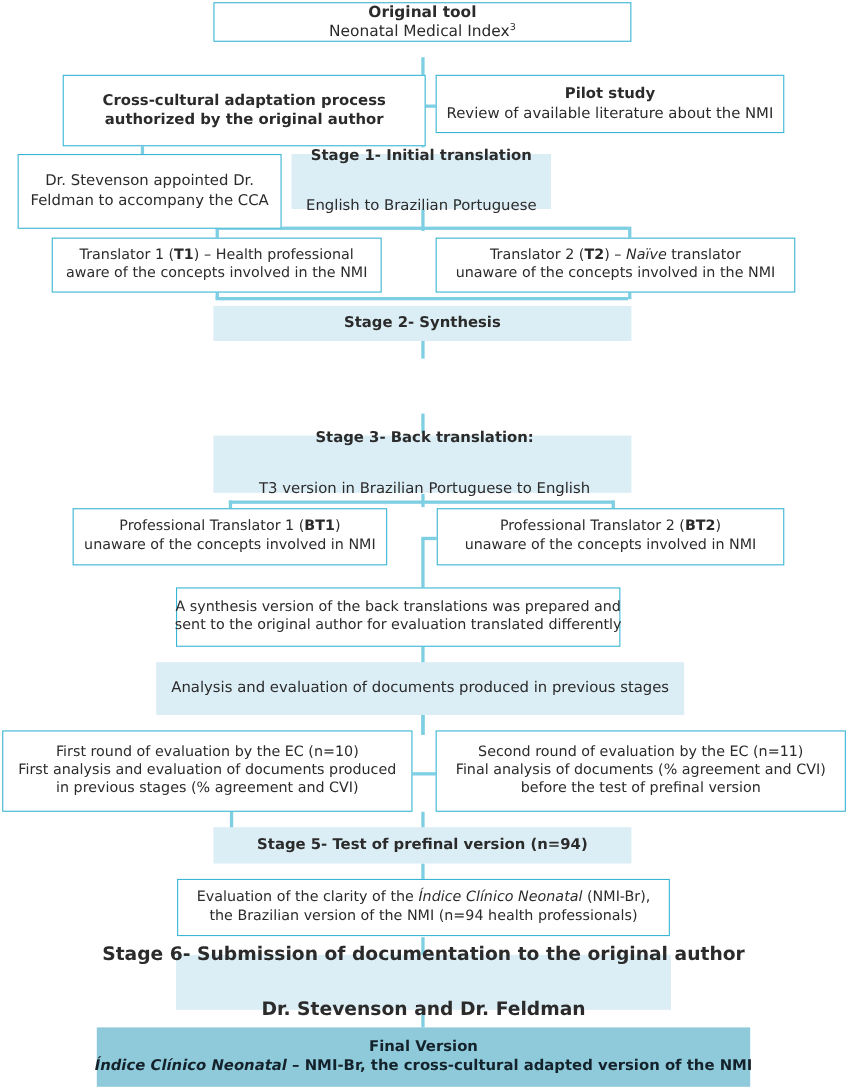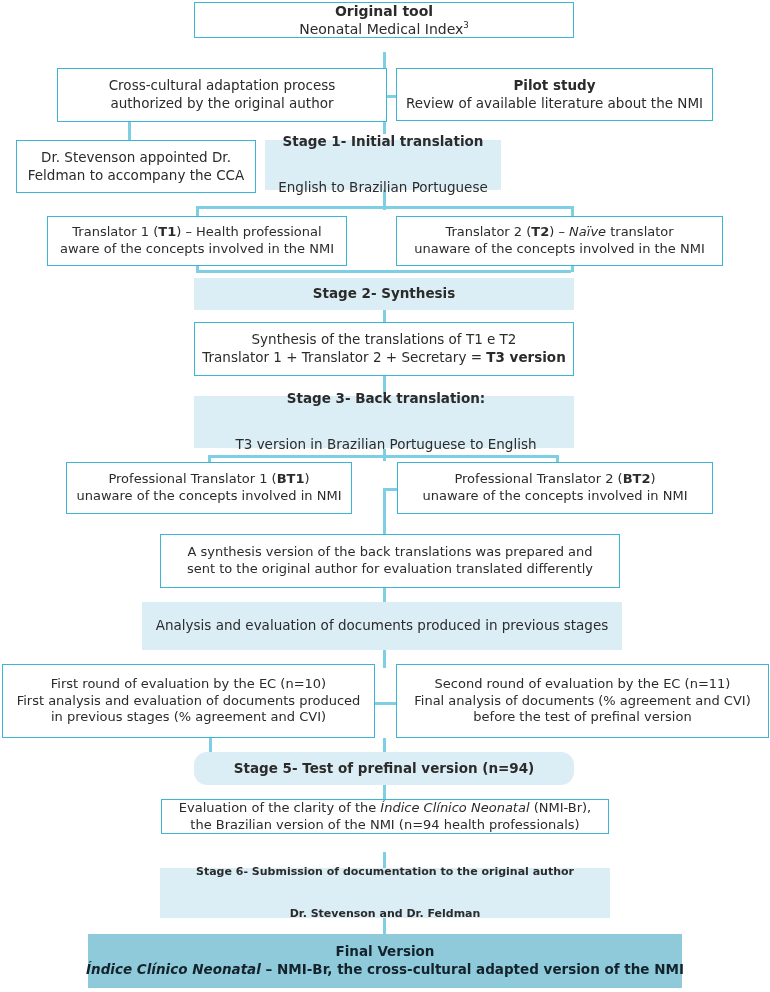--- a/index.html
+++ b/index.html
@@ -101,31 +101,31 @@
 
   <div class="conn conn-v" style="left:383px; top:852px; height:18px;"></div>
 
   <div class="conn conn-v" style="left:383px; top:918px; height:16px;"></div>
 
   <div class="box box-outline" style="left:194px; top:2px; width:380px; height:36px; font-size:14px;">
     <span class="ln b">Original tool</span>
     <span class="ln"><span>Neonatal Medical Index</span><sup>3</sup></span>
   </div>
 
-  <div class="box box-outline" style="left:57px; top:68px; width:330px; height:54px; font-size:13.5px;">
+  <div class="box box-outline" style="left:57px; top:68px; width:330px; height:65px; font-size:13.5px;font-weight:bold;">
     <span class="ln">Cross-cultural adaptation process</span>
     <span class="ln">authorized by the original author</span>
   </div>
 
   <div class="box box-outline" style="left:396px; top:68px; width:317px; height:53px; font-size:13.5px;">
     <span class="ln b">Pilot study</span>
     <span class="ln">Review of available literature about the NMI</span>
   </div>
 
-  <div class="box box-outline" style="left:16px; top:140px; width:240px; height:53px; font-size:13.5px;">
+  <div class="box box-outline" style="left:16px; top:140px; width:240px; height:68px; font-size:13.5px;">
     <span class="ln">Dr. Stevenson appointed Dr.</span>
     <span class="ln">Feldman to accompany the CCA</span>
   </div>
 
   <div class="box box-fill" style="left:265px; top:140px; width:236px; height:50px; font-size:13.5px;">
     <span class="ln b">Stage 1- Initial translation</span>
     <span class="ln">English to Brazilian Portuguese</span>
   </div>
 
   <div class="box box-outline" style="left:47px; top:216px; width:300px; height:50px; font-size:13px;">
@@ -135,71 +135,67 @@
 
   <div class="box box-outline" style="left:396px; top:216px; width:327px; height:50px; font-size:13px;">
     <span class="ln"><span>Translator 2 (</span><b>T2</b><span>) – </span><i>Naïve</i><span> translator</span></span>
     <span class="ln">unaware of the concepts involved in the NMI</span>
   </div>
 
   <div class="box box-fill" style="left:194px; top:278px; width:380px; height:32px; font-size:13.5px;">
     <span class="ln b">Stage 2- Synthesis</span>
   </div>
 
-  <div class="box box-outline" style="left:194px; top:322px; width:380px; height:54px; font-size:13.5px;">
-    <span class="ln">Synthesis of the translations of T1 e T2</span>
-    <span class="ln"><span>Translator 1 + Translator 2 + Secretary = </span><b>T3 version</b></span>
-  </div>
 
   <div class="box box-fill" style="left:194px; top:396px; width:380px; height:52px; font-size:13.5px;padding-left:12px;">
     <span class="ln b">Stage 3- Back translation:</span>
     <span class="ln">T3 version in Brazilian Portuguese to English</span>
   </div>
 
   <div class="box box-outline" style="left:66px; top:462px; width:286px; height:52px; font-size:13px;">
     <span class="ln"><span>Professional Translator 1 (</span><b>BT1</b><span>)</span></span>
     <span class="ln">unaware of the concepts involved in NMI</span>
   </div>
 
   <div class="box box-outline" style="left:397px; top:462px; width:316px; height:52px; font-size:13px;">
     <span class="ln"><span>Professional Translator 2 (</span><b>BT2</b><span>)</span></span>
     <span class="ln">unaware of the concepts involved in NMI</span>
   </div>
 
-  <div class="box box-outline" style="left:160px; top:534px; width:460px; height:54px; font-size:13px;">
+  <div class="box box-outline" style="left:160px; top:534px; width:404px; height:54px; font-size:13px;">
     <span class="ln">A synthesis version of the back translations was prepared and</span>
     <span class="ln">sent to the original author for evaluation translated differently</span>
   </div>
 
   <div class="box box-fill" style="left:142px; top:602px; width:480px; height:48px; font-size:13.5px;">
     <span class="ln">Analysis and evaluation of documents produced in previous stages</span>
   </div>
 
   <div class="box box-outline" style="left:2px; top:664px; width:373px; height:74px; font-size:13px;">
     <span class="ln">First round of evaluation by the EC (n=10)</span>
     <span class="ln">First analysis and evaluation of documents produced</span>
     <span class="ln">in previous stages (% agreement and CVI)</span>
   </div>
 
   <div class="box box-outline" style="left:396px; top:664px; width:373px; height:74px; font-size:13px;">
     <span class="ln">Second round of evaluation by the EC (n=11)</span>
     <span class="ln">Final analysis of documents (% agreement and CVI)</span>
     <span class="ln">before the test of prefinal version</span>
   </div>
 
-  <div class="box box-fill" style="left:194px; top:752px; width:380px; height:33px; font-size:13.5px;border-radius:13px;">
+  <div class="box box-fill" style="left:194px; top:752px; width:380px; height:33px; font-size:13.5px;">
     <span class="ln b">Stage 5- Test of prefinal version (n=94)</span>
   </div>
 
-  <div class="box box-outline" style="left:161px; top:799px; width:448px; height:35px; font-size:13px;">
+  <div class="box box-outline" style="left:161px; top:799px; width:448px; height:52px; font-size:13px;">
     <span class="ln"><span>Evaluation of the clarity of the </span><i>Índice Clínico Neonatal</i><span> (NMI-Br),</span></span>
     <span class="ln">the Brazilian version of the NMI (n=94 health professionals)</span>
   </div>
 
-  <div class="box box-fill" style="left:160px; top:868px; width:450px; height:50px; font-size:11px;">
+  <div class="box box-fill" style="left:160px; top:868px; width:450px; height:50px; font-size:17px;">
     <span class="ln b">Stage 6- Submission of documentation to the original author</span>
     <span class="ln b">Dr. Stevenson and Dr. Feldman</span>
   </div>
 
   <div class="box box-final" style="left:88px; top:934px; width:594px; height:54px; font-size:13.5px;">
     <span class="ln b">Final Version</span>
     <span class="ln b"><i>Índice Clínico Neonatal</i><span> – NMI-Br, the cross-cultural adapted version of the NMI</span></span>
   </div>
 
 </div>

